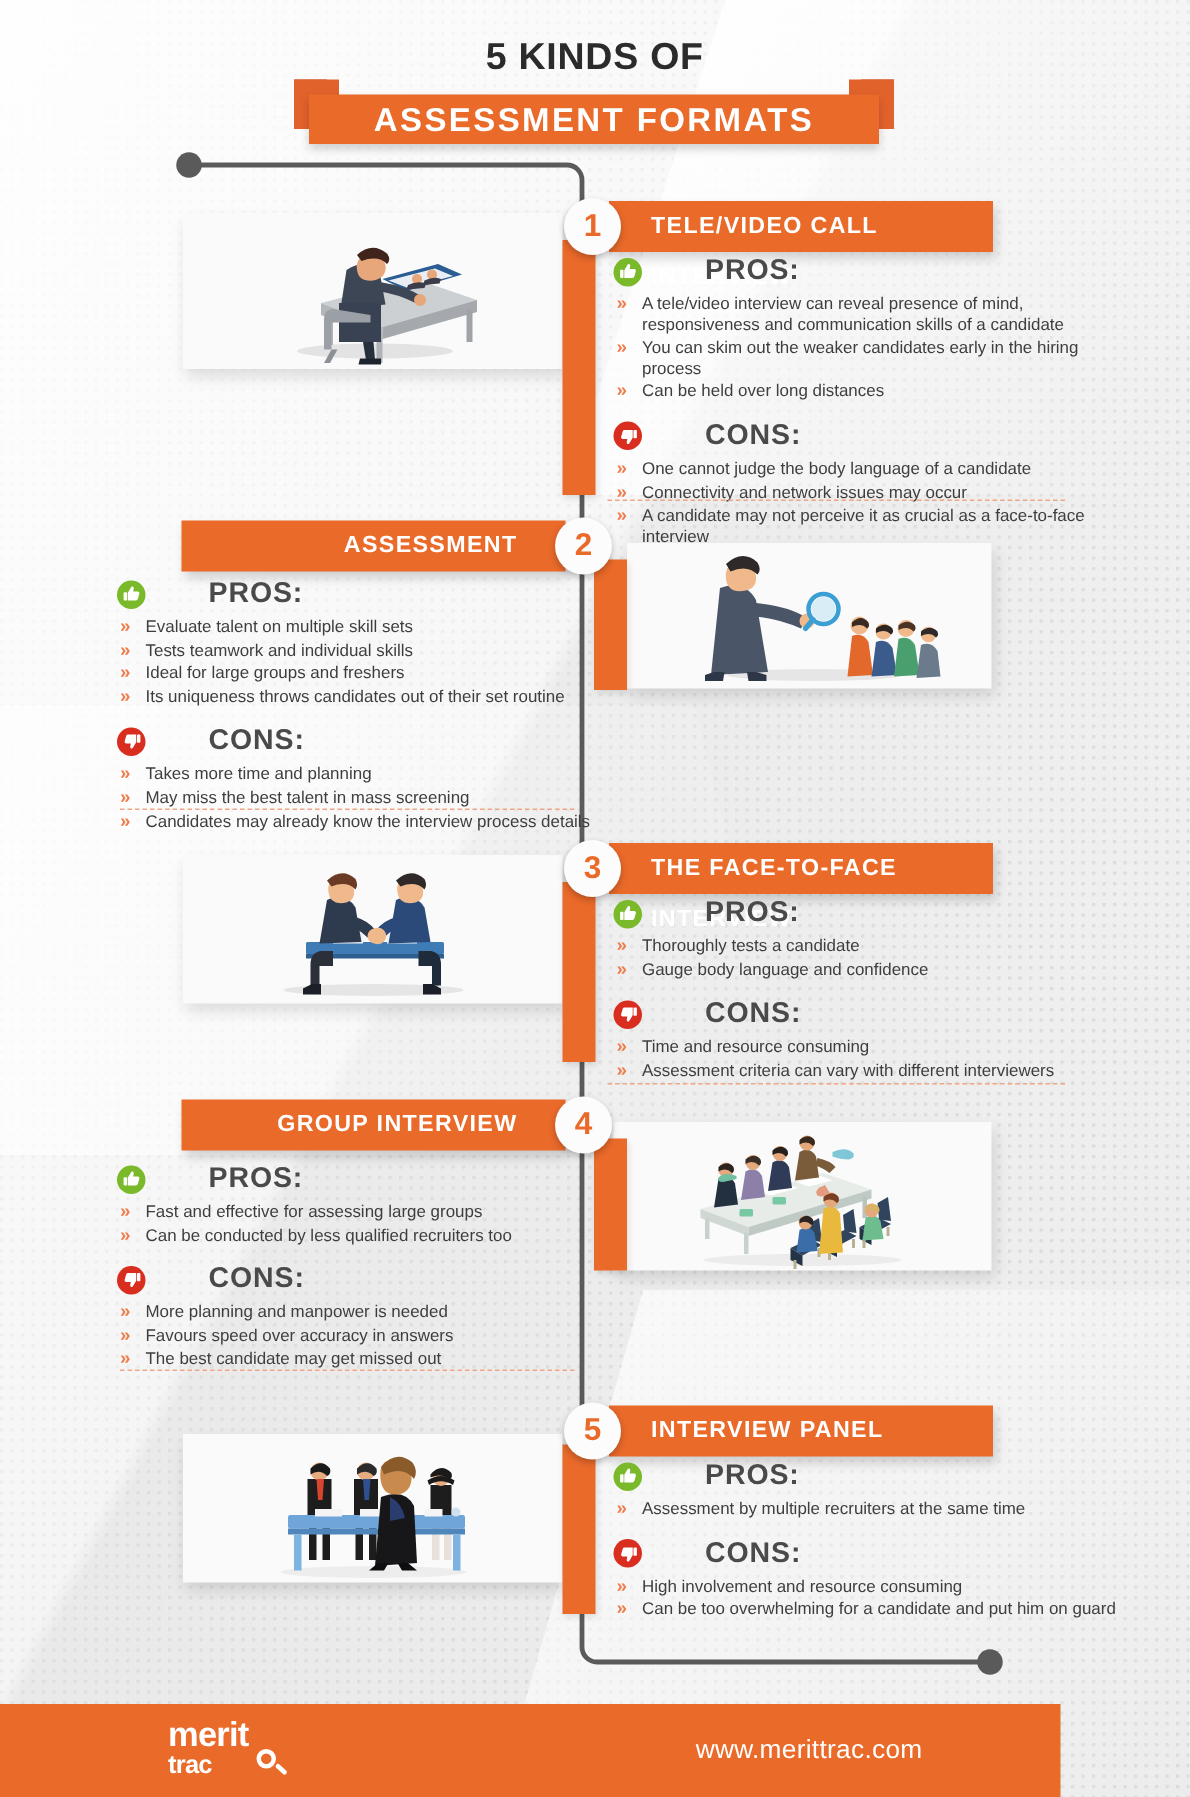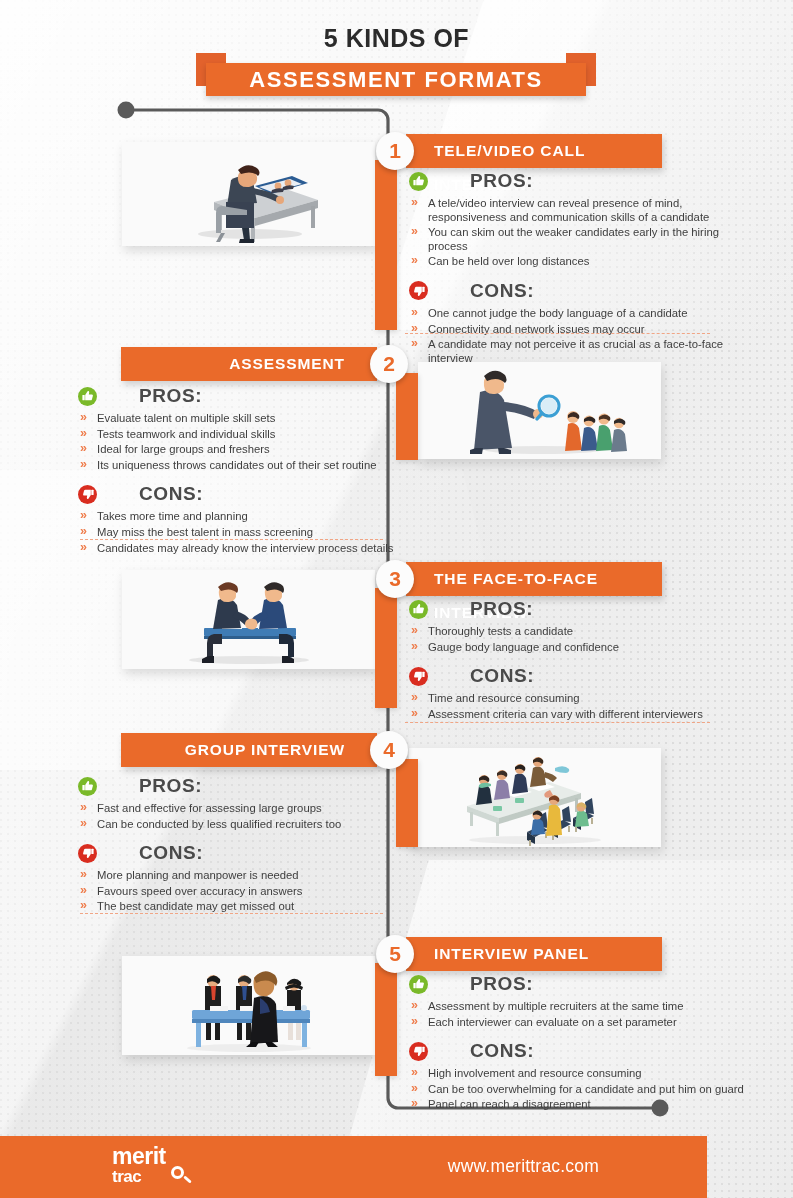--- a/index.html
+++ b/index.html
@@ -90,21 +90,21 @@
   .logo{position:absolute;left:112px;top:10px;color:#fff;font-weight:bold;}
   .logo .l1{font-size:23px;line-height:20px;letter-spacing:-.5px;}
   .logo .l2{font-size:17px;line-height:21px;letter-spacing:-.5px;}
   .logo .glass{
     position:absolute;left:59px;top:20px;width:13px;height:13px;border:3px solid #fff;border-radius:50%;
   }
   .logo .glass::after{
     content:"";position:absolute;left:9px;top:9px;width:9px;height:3px;background:#fff;
     transform:rotate(42deg);border-radius:2px;
   }
-  .site{position:absolute;right:108px;top:20px;color:#fff;font-size:17.5px;letter-spacing:.2px;}
+  .site{position:absolute;right:92px;top:20px;color:#fff;font-size:17.5px;letter-spacing:.2px;}
 </style>
 </head>
 <body>
 
 <div id="page">
   <div class="sheen a"></div>
   <div class="sheen b"></div>
   <div class="sheen c"></div>
 
   <div id="header">
@@ -500,36 +500,34 @@
         <span class="thumb up">
           <svg width="14" height="14" viewBox="0 0 14 14">
               <path d="M4.2 6.1 L6.6 2.2 q1.5-.8 1.6 1 l-.4 2.2 h3.2 q1.2.2.9 1.4 l-1 3.6 q-.3.9-1.3.9 H4.2 Z" fill="#fff"></path>
               <rect x="1.4" y="5.9" width="2.3" height="5.4" rx=".6" fill="#fff"></rect>
             </svg>
         </span>
         <span class="txt">PROS:</span>
       </div>
       <ul class="pts">
         <li>Assessment by multiple recruiters at the same time</li>
-        <li>Each interviewer can evaluate on a set parameter</li>
       </ul>
       <div class="gap"></div>
       <div class="pclabel">
         <span class="thumb down">
           <svg width="14" height="14" viewBox="0 0 14 14">
               <path d="M9.8 7.9 L7.4 11.8 q-1.5.8-1.6-1 l.4-2.2 H3 q-1.2-.2-.9-1.4 l1-3.6 Q3.4 2.7 4.4 2.7 H9.8 Z" fill="#fff"></path>
               <rect x="10.3" y="2.7" width="2.3" height="5.4" rx=".6" fill="#fff"></rect>
             </svg>
         </span>
         <span class="txt">CONS:</span>
       </div>
       <ul class="pts">
         <li>High involvement and resource consuming</li>
         <li>Can be too overwhelming for a candidate and put him on guard</li>
-        <li>Panel can reach a disagreement</li>
       </ul>
     </div>
   </div>
 
   <div id="footer">
     <div class="logo">
       <div class="l1">merit</div>
       <div class="l2">trac</div>
       <span class="glass"></span>
     </div>

